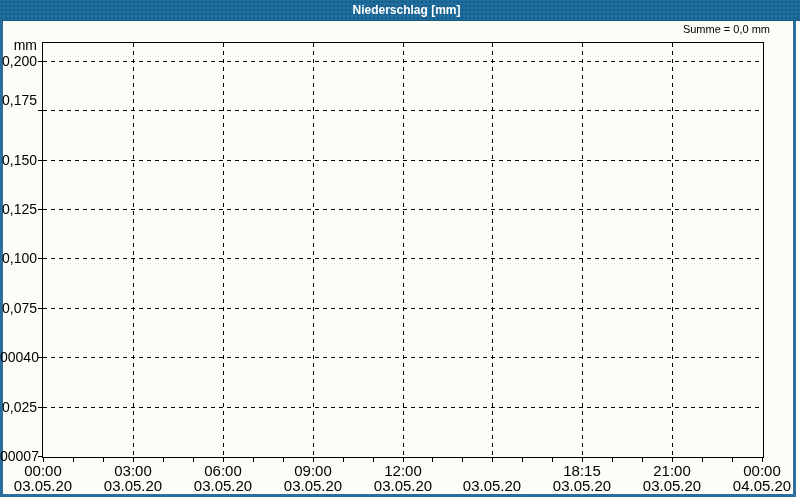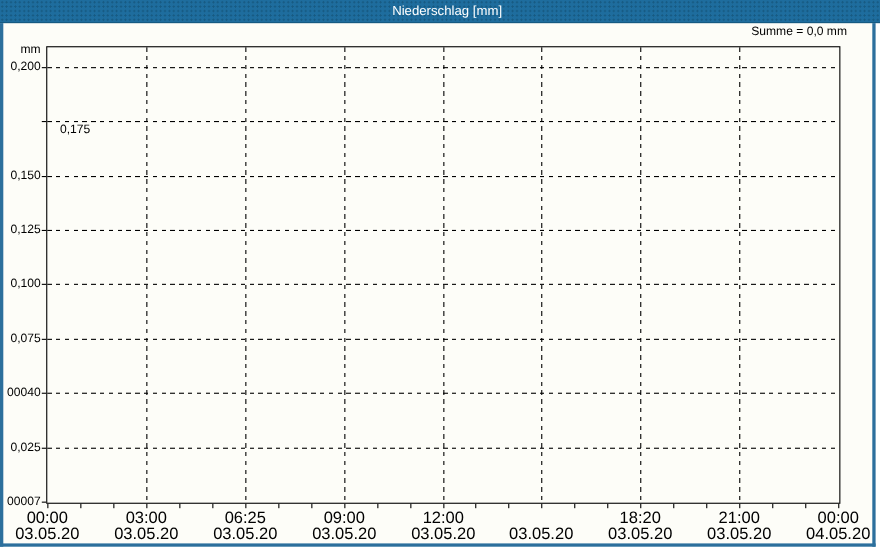--- a/index.html
+++ b/index.html
@@ -19,21 +19,21 @@
     background-color: #1e6d9e;
     background-image: radial-gradient(#175a82 1px, rgba(0,0,0,0) 1px);
     background-size: 4px 4px;
     border-bottom: 1px solid #155a82;
     box-sizing: border-box;
     text-align: center;
   }
   .titlebar span {
     color: #ffffff;
     font-size: 12px;
-    font-weight: normal;
+    font-weight: bold;
     line-height: 20px;
     padding-left: 13px;
   }
   .frame-left  { position: absolute; left: 0;   top: 21px;  width: 3px;   height: 476px; background: #2c6f9c; }
   .frame-right { position: absolute; left: 793px; top: 21px; width: 3px;  height: 476px; background: #2c6f9c; }
   .frame-bottom{ position: absolute; left: 0;   top: 494px; width: 796px; height: 3px;   background: #2c6f9c; }
   .content-bg  { position: absolute; left: 3px; top: 21px; width: 790px; height: 473px; background: #fdfdf8; }
   .summe {
     position: absolute;
     top: 23px;
@@ -53,21 +53,21 @@
     background-image: repeating-linear-gradient(to right, #000 0 4px, rgba(0,0,0,0) 4px 8px);
   }
   .vgrid {
     position: absolute; width: 1px;
     background-image: repeating-linear-gradient(to bottom, #000 0 4px, rgba(0,0,0,0) 4px 8px);
   }
   .xtick { position: absolute; width: 1px; height: 4px; background: #000; }
   .ytick { position: absolute; width: 4px; height: 1px; background: #000; }
   .ylab {
     position: absolute; left: 0; width: 37px;
-    text-align: right; font-size: 11px; line-height: 13px;
+    text-align: right; font-size: 14px; line-height: 13px;
     white-space: nowrap;
   }
   .xlab {
     position: absolute; width: 64px;
     text-align: center; font-size: 15px; line-height: 13px;
     white-space: nowrap;
   }
 </style>
 </head>
 <body>
@@ -83,21 +83,21 @@
 
   <div class="summe">Summe = 0,0 mm</div>
 
   <div class="plot"></div>
   <div id="chart-layer">
       <div class="hgrid" style="left: 43px; top: 61px; width: 719px;"></div>
       <div class="ytick" style="left: 38px; top: 61px;"></div>
       <div class="ylab" style="top: 55px;">0,200</div>
       <div class="hgrid" style="left: 43px; top: 110px; width: 719px;"></div>
       <div class="ytick" style="left: 38px; top: 110px;"></div>
-      <div class="ylab" style="top: 112px; margin-left: 45px;">0,175</div>
+      <div class="ylab" style="top: 94px;">0,175</div>
       <div class="hgrid" style="left: 43px; top: 160px; width: 719px;"></div>
       <div class="ytick" style="left: 38px; top: 160px;"></div>
       <div class="ylab" style="top: 154px;">0,150</div>
       <div class="hgrid" style="left: 43px; top: 209px; width: 719px;"></div>
       <div class="ytick" style="left: 38px; top: 209px;"></div>
       <div class="ylab" style="top: 203px;">0,125</div>
       <div class="hgrid" style="left: 43px; top: 258px; width: 719px;"></div>
       <div class="ytick" style="left: 38px; top: 258px;"></div>
       <div class="ylab" style="top: 252px;">0,100</div>
       <div class="hgrid" style="left: 43px; top: 308px; width: 719px;"></div>
@@ -111,33 +111,33 @@
       <div class="ylab" style="top: 401px;">0,025</div>
       <div class="ytick" style="left: 38px; top: 456px;"></div>
       <div class="ylab" style="top: 450px;">00007</div>
       <div class="ylab" style="top: 39px;">mm</div>
       <div class="xlab" style="left: 11px; top: 464px;">00:00</div>
       <div class="xlab" style="left: 11px; top: 479px;">03.05.20</div>
       <div class="vgrid" style="left: 133px; top: 43px; height: 413px;"></div>
       <div class="xlab" style="left: 101px; top: 464px;">03:00</div>
       <div class="xlab" style="left: 101px; top: 479px;">03.05.20</div>
       <div class="vgrid" style="left: 223px; top: 43px; height: 413px;"></div>
-      <div class="xlab" style="left: 191px; top: 464px;">06:25</div>
+      <div class="xlab" style="left: 191px; top: 464px;">06:00</div>
       <div class="xlab" style="left: 191px; top: 479px;">03.05.20</div>
       <div class="vgrid" style="left: 313px; top: 43px; height: 413px;"></div>
       <div class="xlab" style="left: 281px; top: 464px;">09:00</div>
       <div class="xlab" style="left: 281px; top: 479px;">03.05.20</div>
       <div class="vgrid" style="left: 403px; top: 43px; height: 413px;"></div>
       <div class="xlab" style="left: 371px; top: 464px;">12:00</div>
       <div class="xlab" style="left: 371px; top: 479px;">03.05.20</div>
       <div class="vgrid" style="left: 492px; top: 43px; height: 413px;"></div>
       <div class="xlab" style="left: 460px; top: 464px; margin-top: 40px;">15:00</div>
       <div class="xlab" style="left: 460px; top: 479px;">03.05.20</div>
       <div class="vgrid" style="left: 582px; top: 43px; height: 413px;"></div>
-      <div class="xlab" style="left: 550px; top: 464px;">18:20</div>
+      <div class="xlab" style="left: 550px; top: 464px;">18:15</div>
       <div class="xlab" style="left: 550px; top: 479px;">03.05.20</div>
       <div class="vgrid" style="left: 672px; top: 43px; height: 413px;"></div>
       <div class="xlab" style="left: 640px; top: 464px;">21:00</div>
       <div class="xlab" style="left: 640px; top: 479px;">03.05.20</div>
       <div class="xlab" style="left: 730px; top: 464px;">00:00</div>
       <div class="xlab" style="left: 730px; top: 479px;">04.05.20</div>
       <div class="xtick" style="left: 43px; top: 458px;"></div>
       <div class="xtick" style="left: 73px; top: 458px;"></div>
       <div class="xtick" style="left: 103px; top: 458px;"></div>
       <div class="xtick" style="left: 133px; top: 458px;"></div>

